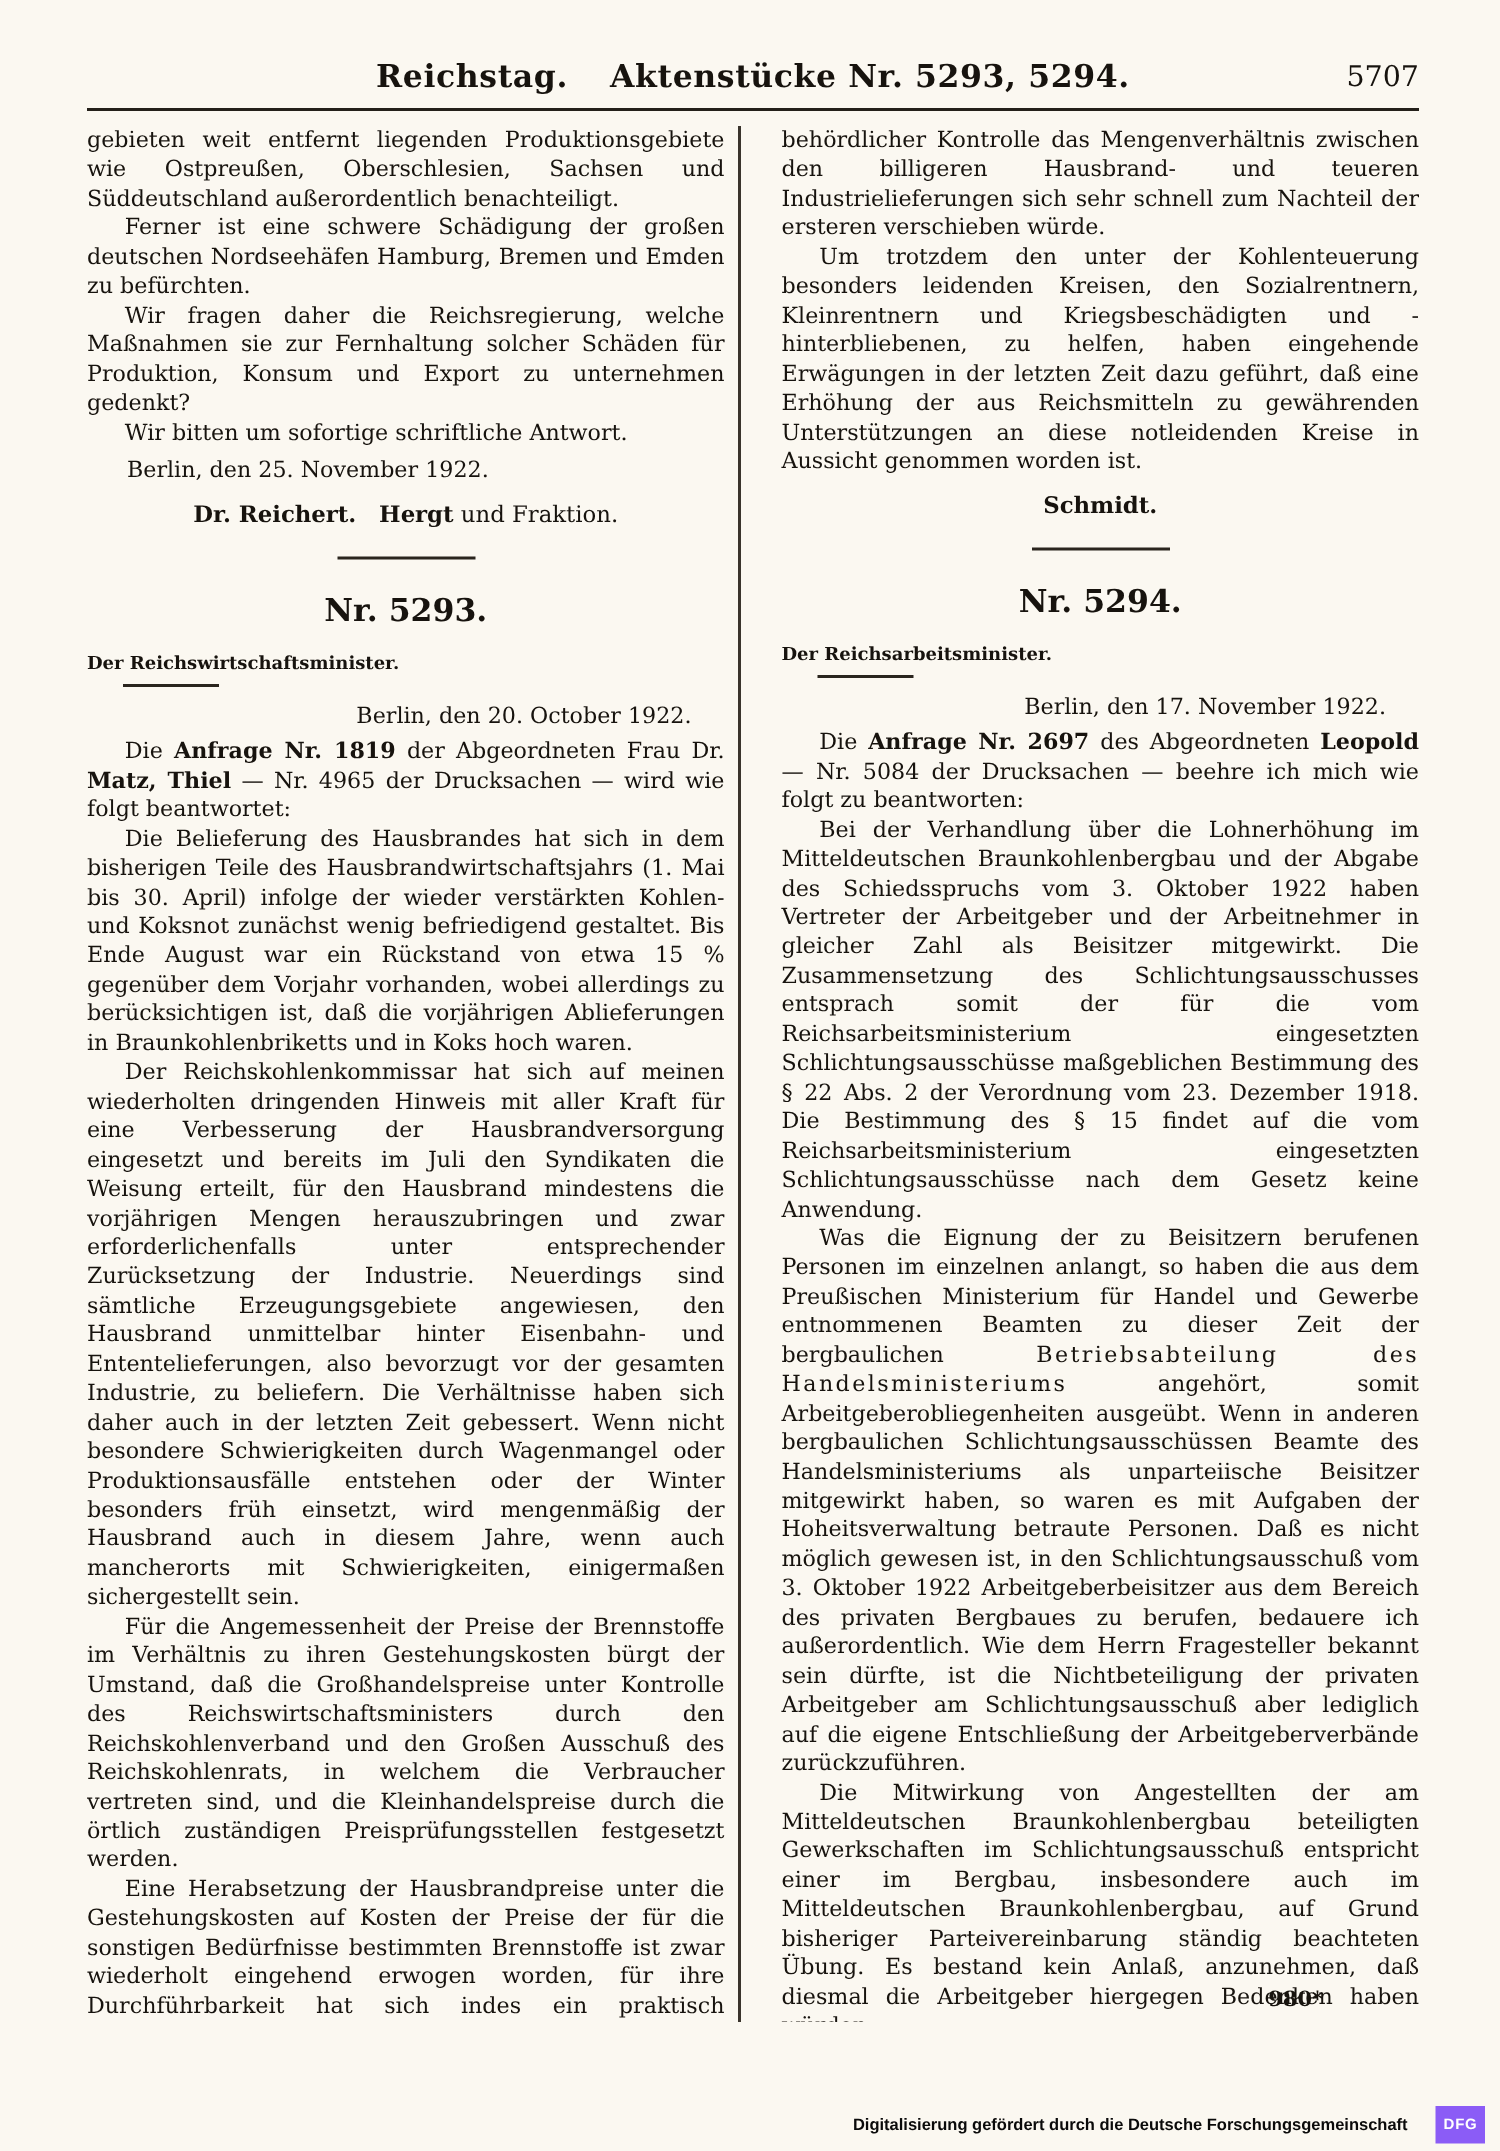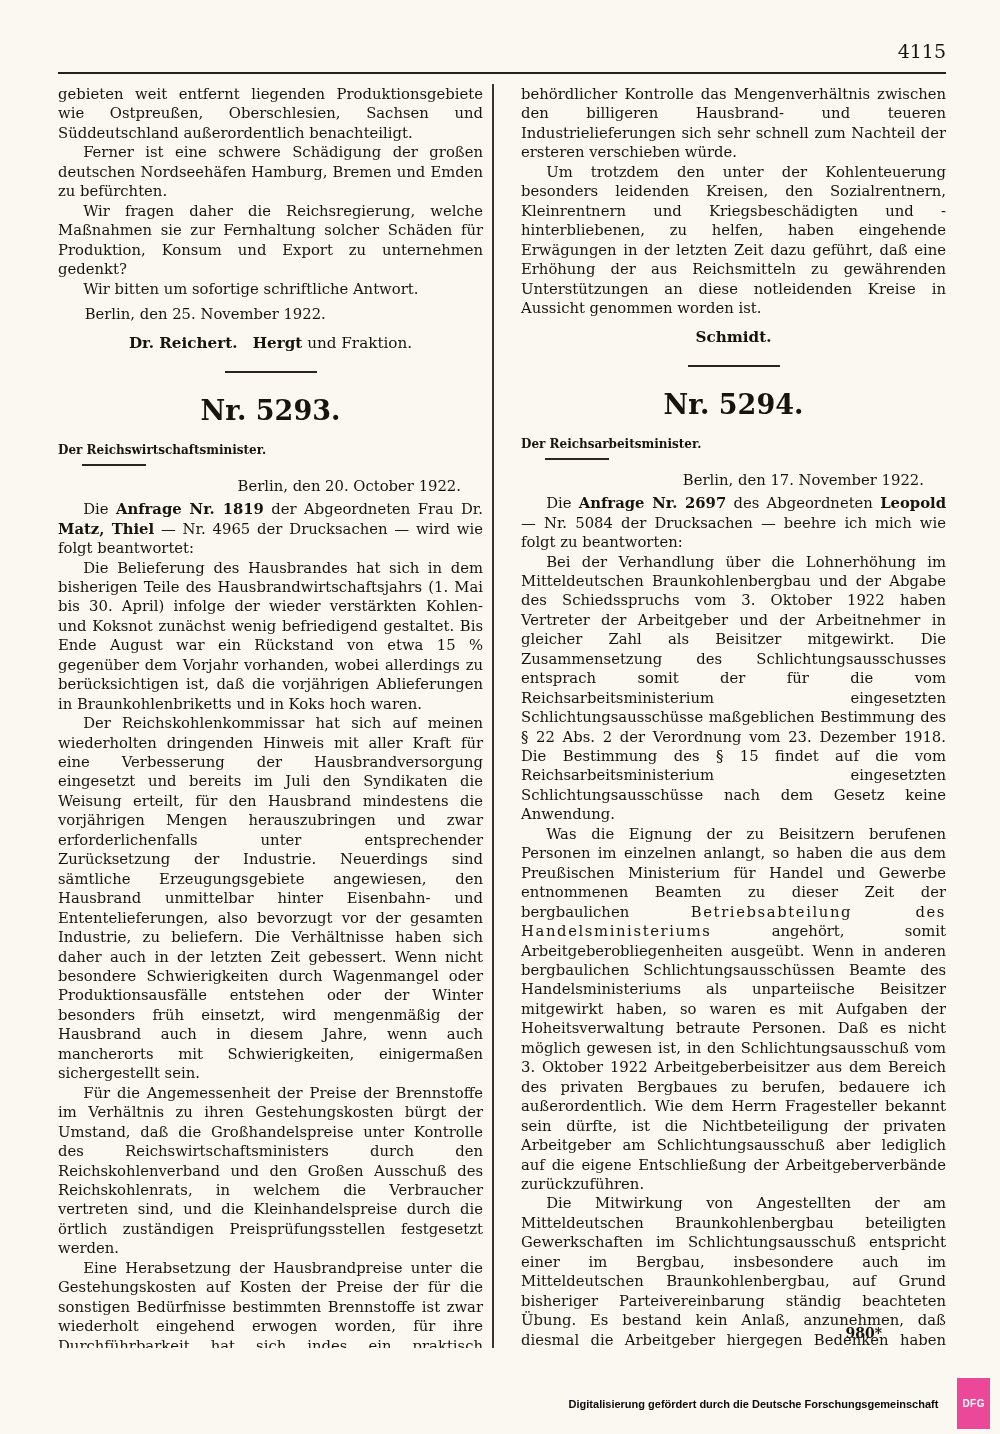--- a/index.html
+++ b/index.html
@@ -17,34 +17,37 @@
   .divider-v{width:2px;background:#3a342c;flex:0 0 auto;}
   .p{text-indent:1.7em;}
   .p.noindent{text-indent:0;}
   .bold{font-weight:bold;}
   .spaced{letter-spacing:1.6px;}
   .date{margin:6px 0 4px;}
   .date.align-left{text-indent:1.8em;text-align:left;}
   .date.align-right{text-align:right;padding-right:22px;text-indent:0;}
   .sig{text-align:center;text-indent:0;margin:11px 0 3px;font-size:15.2px;}
   .section-rule{width:92px;height:2px;background:#2a251e;margin:17px auto 4px;}
-  .heading-number{text-align:center;text-indent:0;font-weight:bold;font-size:27px;margin:20px 0 14px;}
+  .heading-number{text-align:center;text-indent:0;font-weight:bold;font-size:21px;margin:20px 0 14px;}
   .heading-minister{text-align:left;text-indent:0;font-weight:bold;font-size:12px;margin:2px 0 0;}
   .minister-underline{width:64px;height:2px;background:#2a251e;margin:5px 0 10px 24px;}
   .note{position:absolute;right:64px;bottom:6px;font-weight:bold;font-size:14px;}
   .footer-credit{position:absolute;right:10px;bottom:5px;display:flex;align-items:center;gap:19px;font-family:"Liberation Sans",sans-serif;font-size:11px;font-weight:bold;color:#0a0a0a;}
-  .dfg-logo{display:inline-block;background:#ec4899;color:#ffffff;font-size:10px;font-weight:bold;padding:20px 5px;letter-spacing:.5px;}
+  .dfg-logo{display:inline-block;background:#8b5cf6;color:#ffffff;font-size:10px;font-weight:bold;padding:7px 5px;letter-spacing:.5px;}
 </style>
 </head>
 <body>
 
 <div class="page">
 
   <div class="header">
-    <div class="page-number">4115</div>
+    <div class="header-center">
+      <span class="ht-left">Reichstag.</span><span class="ht-right">Aktenstücke Nr. 5293, 5294.</span>
+    </div>
+    <div class="page-number">5707</div>
   </div>
 
   <div class="header-rule"></div>
 
   <div class="columns">
     <div class="col col-left" id="col-left">
         <div class="p noindent"><span>gebieten weit entfernt liegenden Produktionsgebiete wie Ostpreußen, Oberschlesien, Sachsen und Süddeutschland außerordentlich benachteiligt.</span></div>
         <div class="p"><span>Ferner ist eine schwere Schädigung der großen deutschen Nordseehäfen Hamburg, Bremen und Emden zu befürchten.</span></div>
         <div class="p"><span>Wir fragen daher die Reichsregierung, welche Maßnahmen sie zur Fernhaltung solcher Schäden für Produktion, Konsum und Export zu unternehmen gedenkt?</span></div>
         <div class="p"><span>Wir bitten um sofortige schriftliche Antwort.</span></div>

